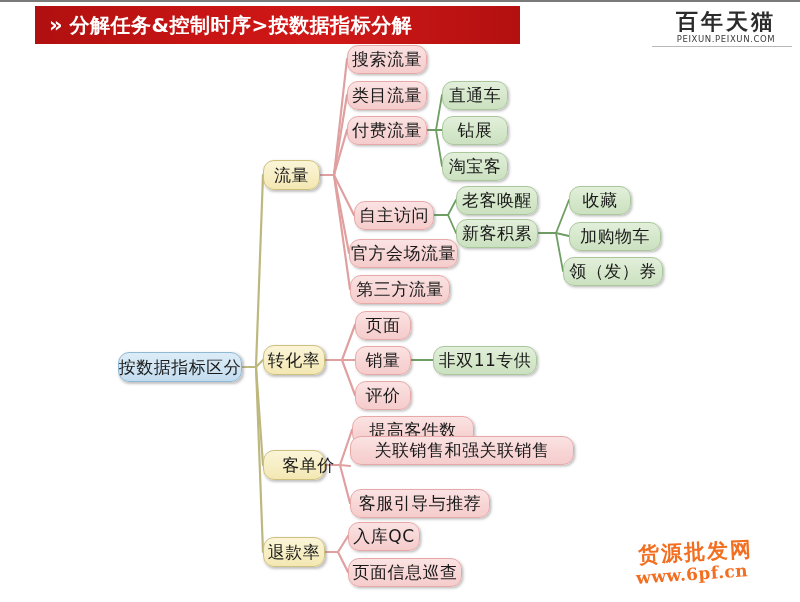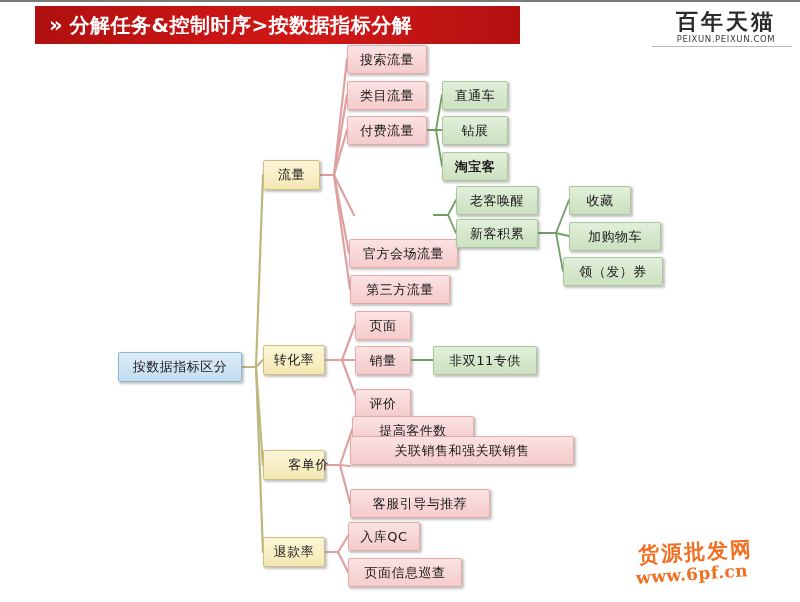--- a/index.html
+++ b/index.html
@@ -87,22 +87,22 @@
     pointer-events: none;
   }
 
   
   .node {
     position: absolute;
     box-sizing: border-box;
     display: flex;
     align-items: center;
     justify-content: center;
-    border-radius: 2px;
-    font-size: 13px;
+    border-radius: 11px;
+    font-size: 17px;
     color: #1a1a1a;
     white-space: nowrap;
     letter-spacing: 0.5px;
     box-shadow: 1.5px 1.5px 2.5px rgba(120,120,120,0.45);
   }
   .n-blue {
     background: linear-gradient(to bottom, #dcecf7 0%, #cfe4f3 55%, #c2dcef 100%);
     border: 1px solid #8fb8d4;
   }
   .n-cream {
@@ -228,37 +228,38 @@
   <div class="node n-blue" id="node-root" style="left: 118px; top: 350px; width: 124px; height: 30px;">按数据指标区分</div>
 
   <div class="node n-cream" id="node-liuliang" style="left: 263px; top: 158px; width: 57px; height: 30px;">流量</div>
   <div class="node n-cream" id="node-zhuanhualv" style="left: 263px; top: 343px; width: 62px; height: 30px;">转化率</div>
   <div class="node n-cream" id="node-kedanjia" style="left: 263px; top: 448px; width: 62px; height: 30px; padding-left: 29px;">客单价</div>
   <div class="node n-cream" id="node-tuikuanlv" style="left: 263px; top: 535px; width: 62px; height: 30px;">退款率</div>
 
   <div class="node n-pink" id="node-sousuo" style="left: 347px; top: 43px; width: 80px; height: 29px;">搜索流量</div>
   <div class="node n-pink" id="node-leimu" style="left: 347px; top: 79px; width: 80px; height: 29px;">类目流量</div>
   <div class="node n-pink" id="node-fufei" style="left: 347px; top: 114px; width: 80px; height: 29px;">付费流量</div>
+  <div class="node n-pink" id="node-zizhu" style="left: 354px; top: 199px; width: 80px; height: 29px;">自主访问</div>
   <div class="node n-pink" id="node-guanfang" style="left: 349px; top: 237px; width: 109px; height: 29px;">官方会场流量</div>
   <div class="node n-pink" id="node-disanfang" style="left: 350px; top: 273px; width: 100px; height: 29px;">第三方流量</div>
 
   <div class="node n-green" id="node-zhitongche" style="left: 442px; top: 79px; width: 66px; height: 29px;">直通车</div>
   <div class="node n-green" id="node-zuanzhan" style="left: 442px; top: 114px; width: 66px; height: 29px;">钻展</div>
-  <div class="node n-green" id="node-taobaoke" style="left: 442px; top: 150px; width: 66px; height: 29px; font-weight: bold;">淘宝客</div>
+  <div class="node n-green" id="node-taobaoke" style="left: 442px; top: 150px; width: 66px; height: 29px;">淘宝客</div>
 
   <div class="node n-green" id="node-laoke" style="left: 456px; top: 184px; width: 82px; height: 29px;">老客唤醒</div>
   <div class="node n-green" id="node-xinke" style="left: 456px; top: 217px; width: 82px; height: 29px;">新客积累</div>
 
   <div class="node n-green" id="node-shoucang" style="left: 569px; top: 184px; width: 62px; height: 29px;">收藏</div>
   <div class="node n-green" id="node-jiagou" style="left: 569px; top: 220px; width: 92px; height: 29px; text-align: right;">加购物车</div>
   <div class="node n-green" id="node-lingquan" style="left: 563px; top: 255px; width: 100px; height: 29px;">领（发）券</div>
 
   <div class="node n-pink" id="node-yemian" style="left: 355px; top: 309px; width: 56px; height: 29px;">页面</div>
   <div class="node n-pink" id="node-xiaoliang" style="left: 355px; top: 344px; width: 56px; height: 29px;">销量</div>
-  <div class="node n-pink" id="node-pingjia" style="left: 355px; top: 379px; width: 56px; height: 29px; margin-top: 8px;">评价</div>
+  <div class="node n-pink" id="node-pingjia" style="left: 355px; top: 379px; width: 56px; height: 29px;">评价</div>
   <div class="node n-green" id="node-feishuang11" style="left: 433px; top: 344px; width: 104px; height: 29px;">非双11专供</div>
 
   <div class="node n-pink" id="node-tigao" style="left: 352px; top: 414px; width: 122px; height: 29px;">提高客件数</div>
   <div class="node n-pink" id="node-guanlian" style="left: 350px; top: 434px; width: 224px; height: 29px;">关联销售和强关联销售</div>
   <div class="node n-pink" id="node-kefu" style="left: 350px; top: 487px; width: 140px; height: 29px; font-family: Liberation Serif, serif;">客服引导与推荐</div>
 
   <div class="node n-pink" id="node-rukuqc" style="left: 348px; top: 520px; width: 72px; height: 29px;">入库QC</div>
   <div class="node n-pink" id="node-yemianxinxi" style="left: 348px; top: 556px; width: 114px; height: 29px;">页面信息巡查</div>
 
   <div id="watermark">

